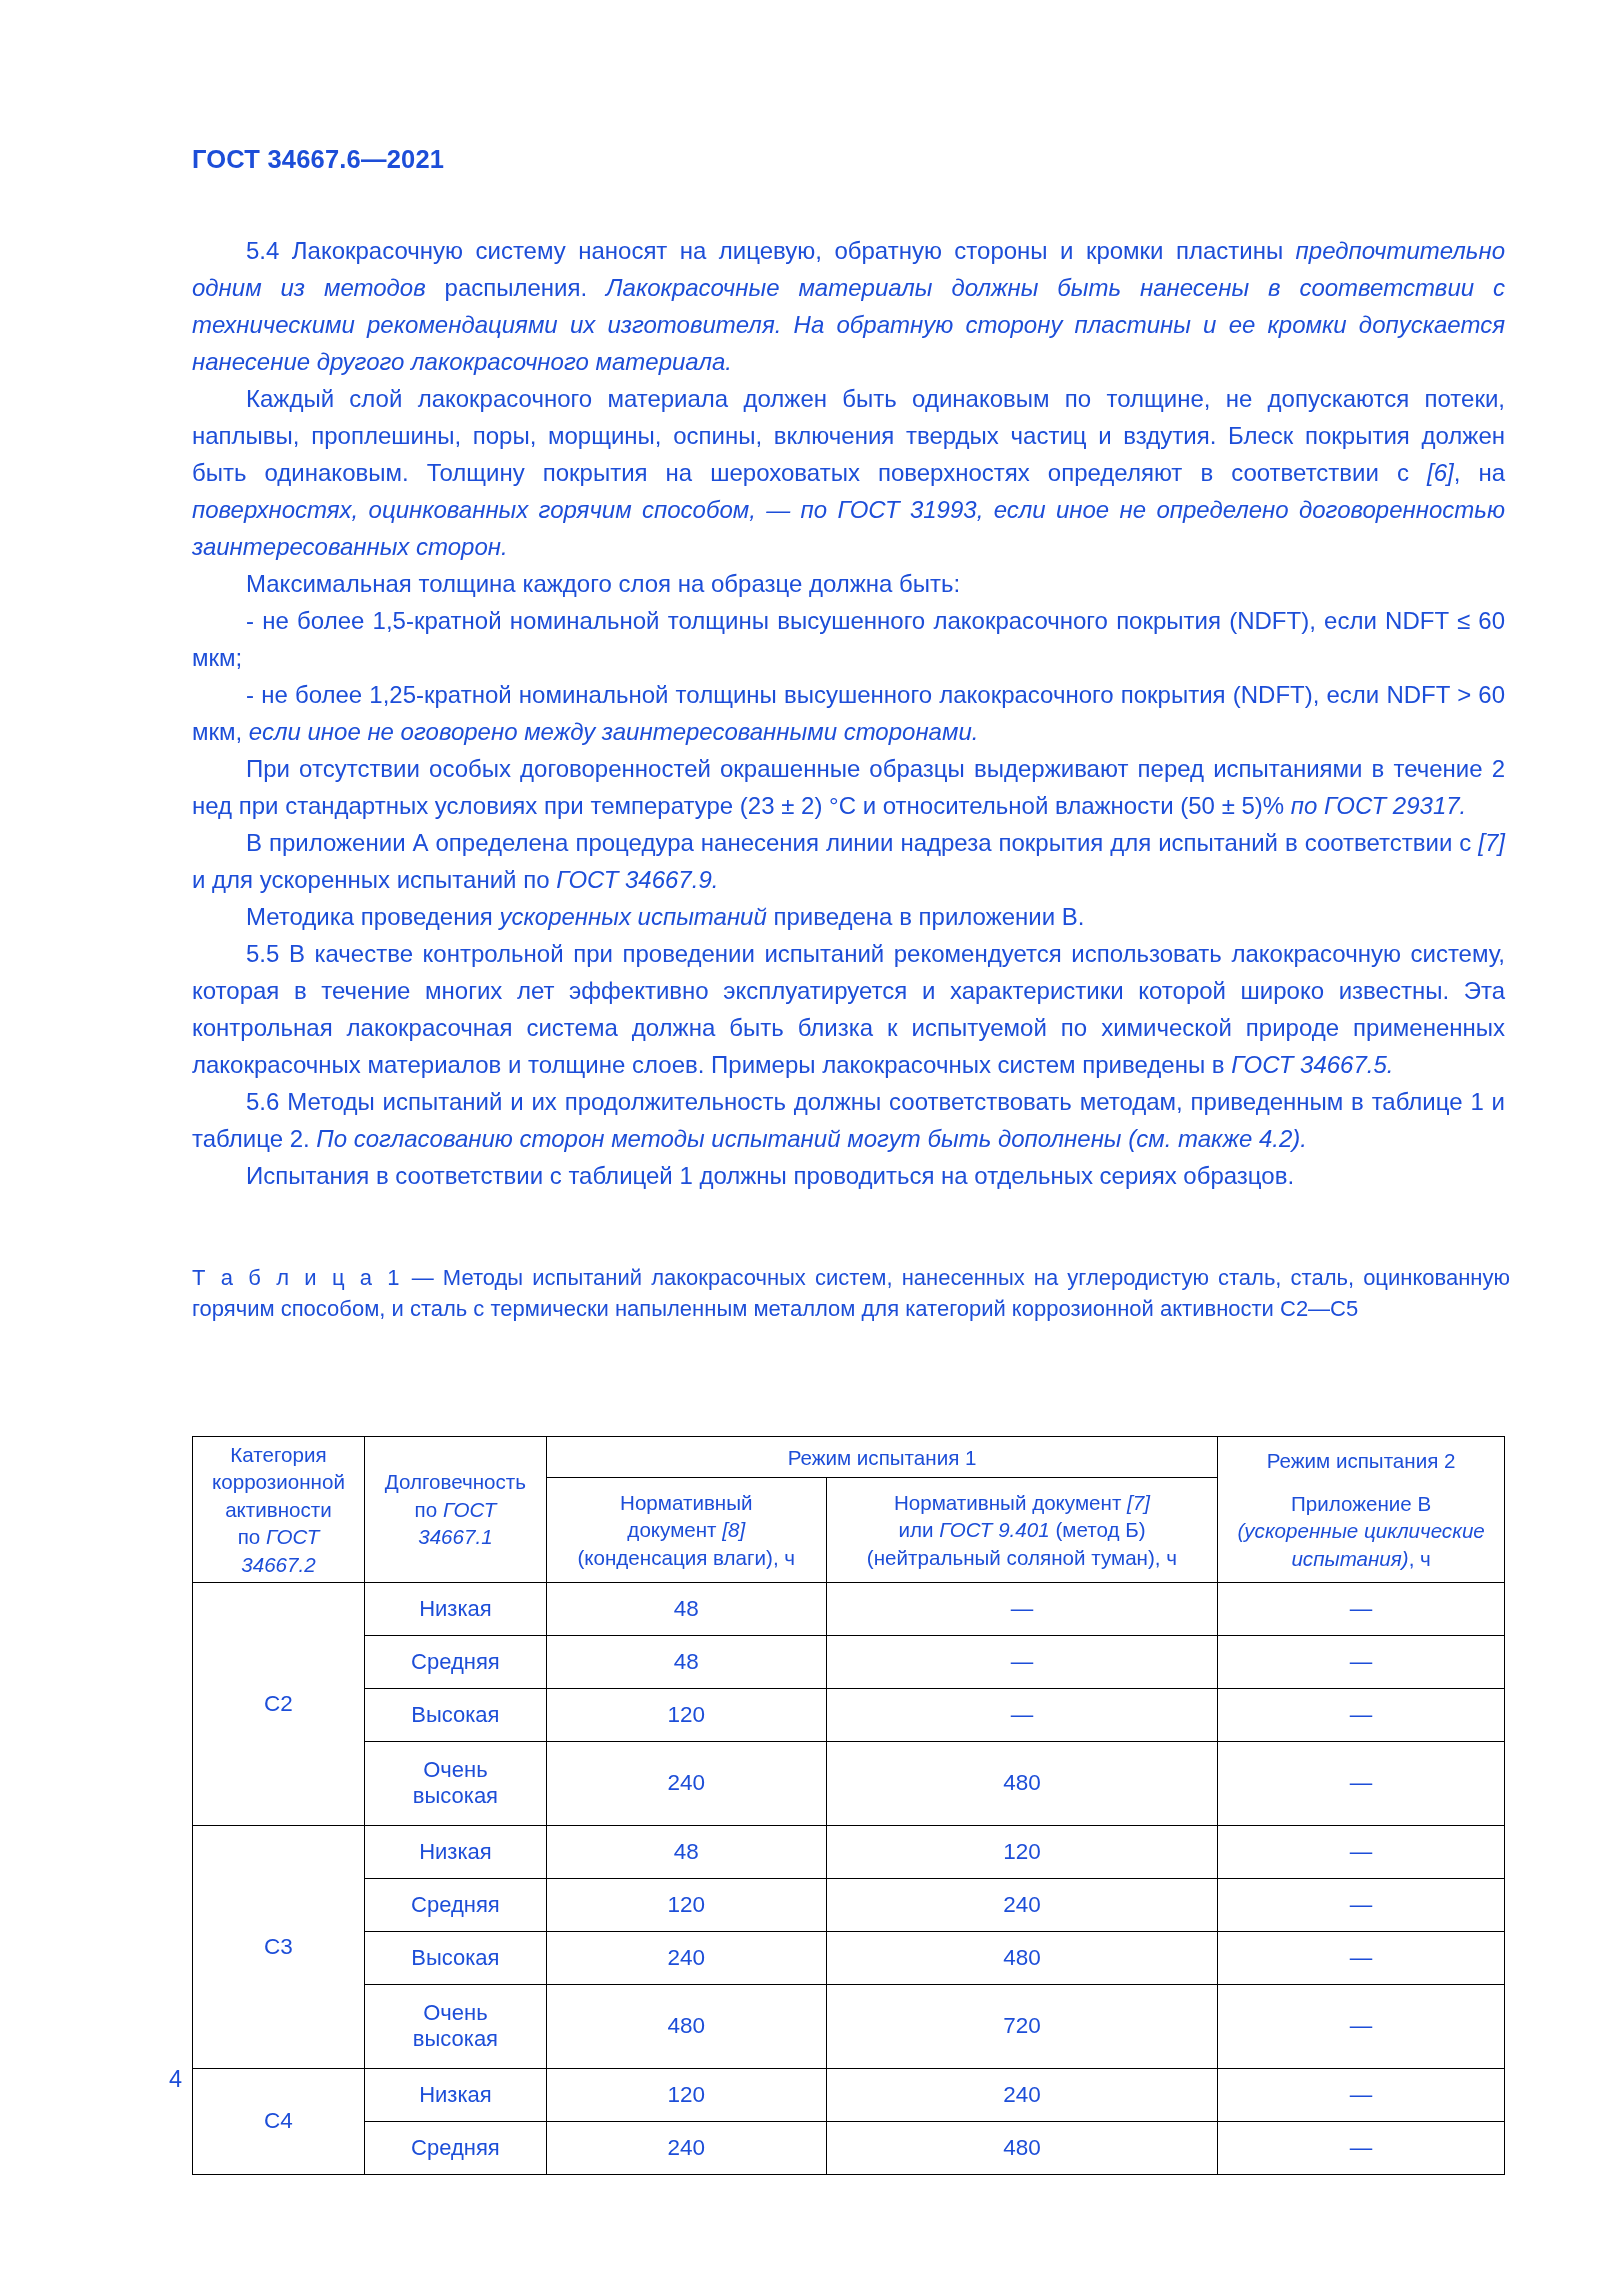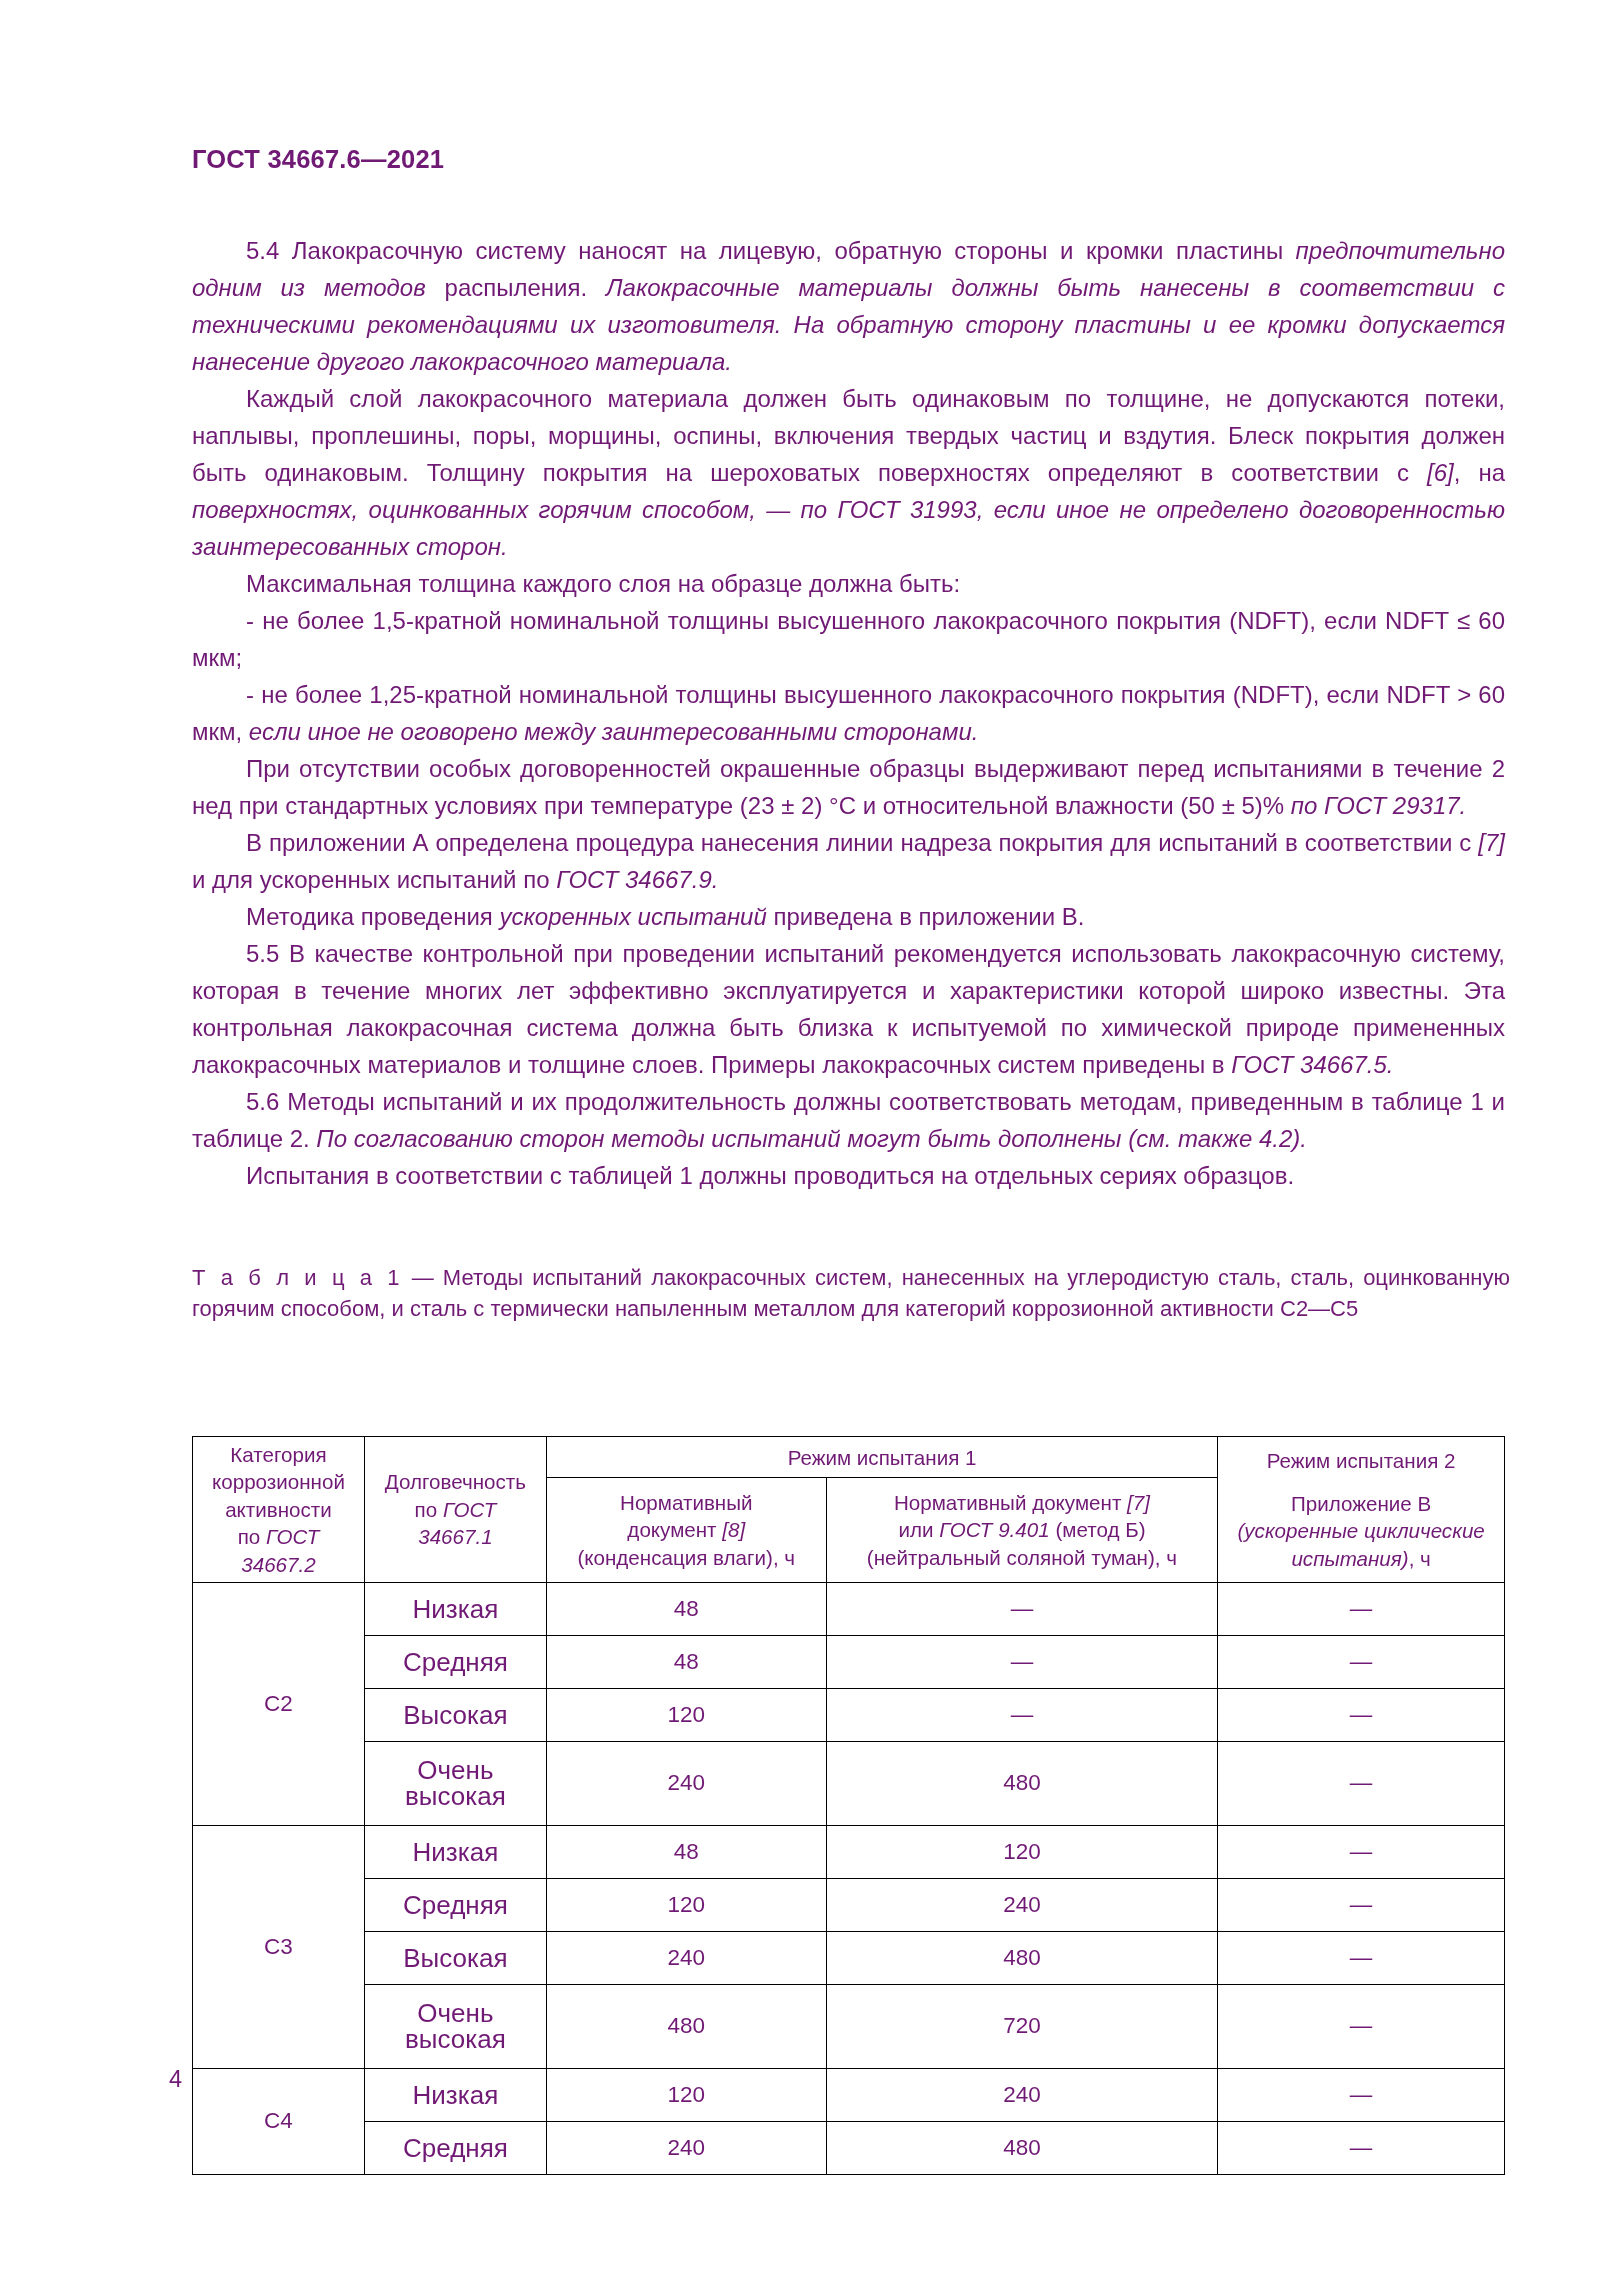--- a/index.html
+++ b/index.html
@@ -6,21 +6,21 @@
     margin: 0;
     padding: 0;
     background: #ffffff;
   }
   .page {
     position: relative;
     width: 1621px;
     height: 2293px;
     background: #ffffff;
     font-family: "Liberation Sans", sans-serif;
-    color: #701a75;
+    color: #1d4ed8;
     overflow: hidden;
   }
   .doc-header {
     position: absolute;
     left: 192px;
     top: 145px;
     font-size: 25.5px;
     font-weight: bold;
     letter-spacing: 0.2px;
     white-space: nowrap;
@@ -88,21 +88,21 @@
   .col-n8   { width: 280px; }
   .col-n7   { width: 392px; }
   .col-app  { width: 287px; }
   td.cat-cell {
     font-size: 22.5px;
   }
   td.val {
     font-size: 22.5px;
   }
   td.dur {
-    font-size: 26px;
+    font-size: 22px;
     margin-top: 38px;
   }
   .hdr-mode { font-size: 21.6px; border-radius: 11px; }
   .r-tall { height: 84px; }
   .r-std  { height: 53px; }
 </style>
 </head>
 <body>
 
 <div class="page">

